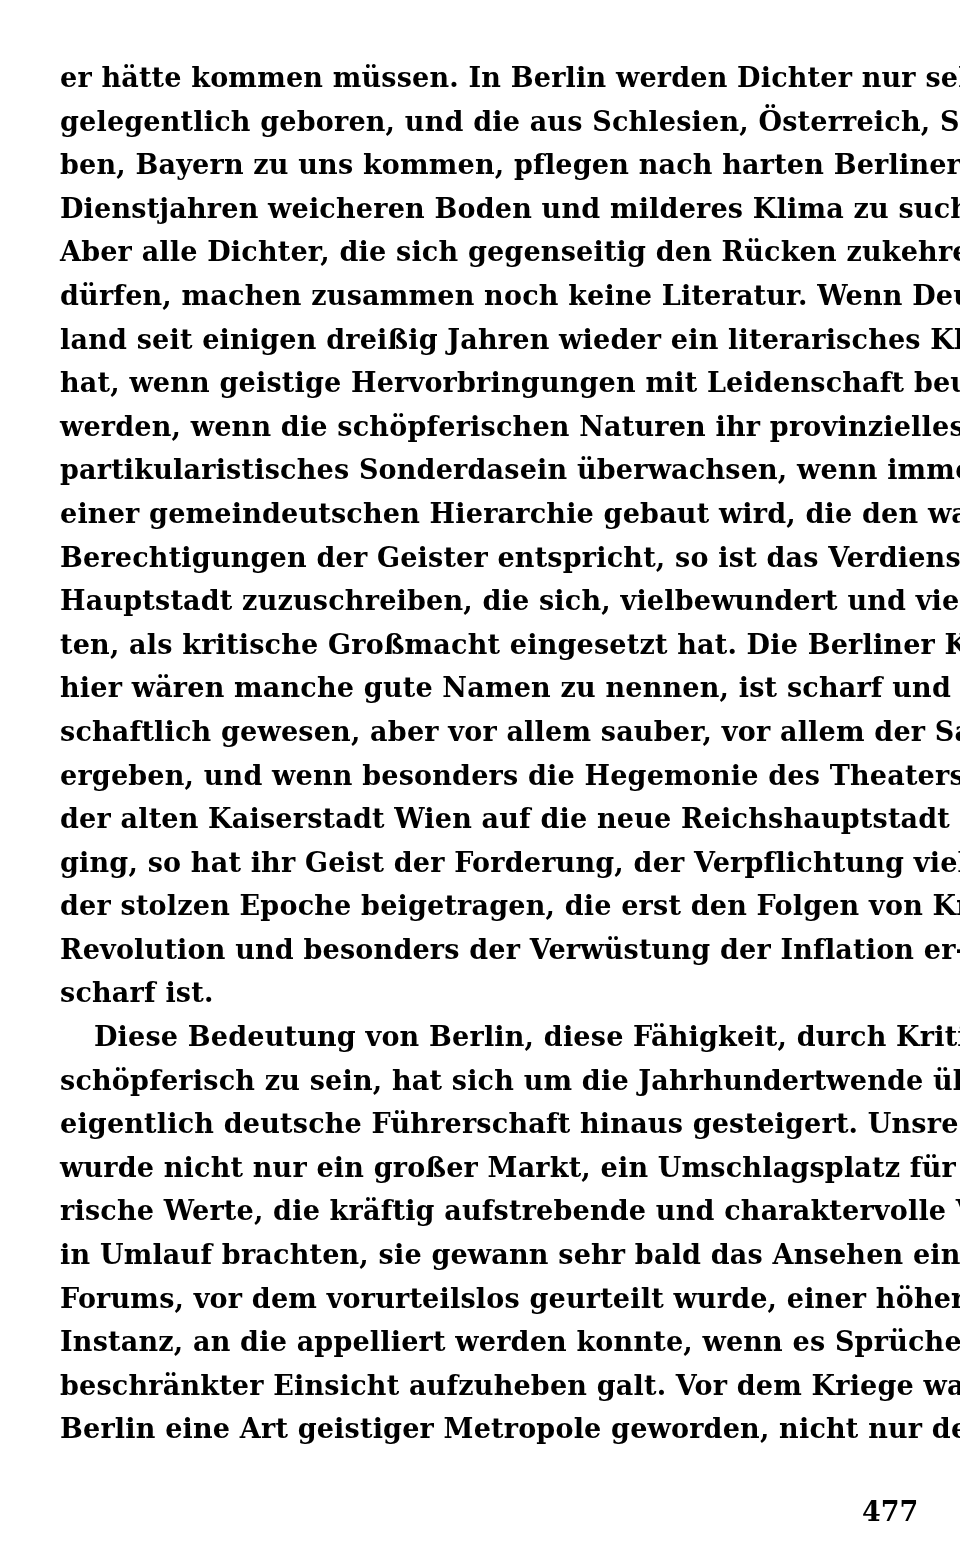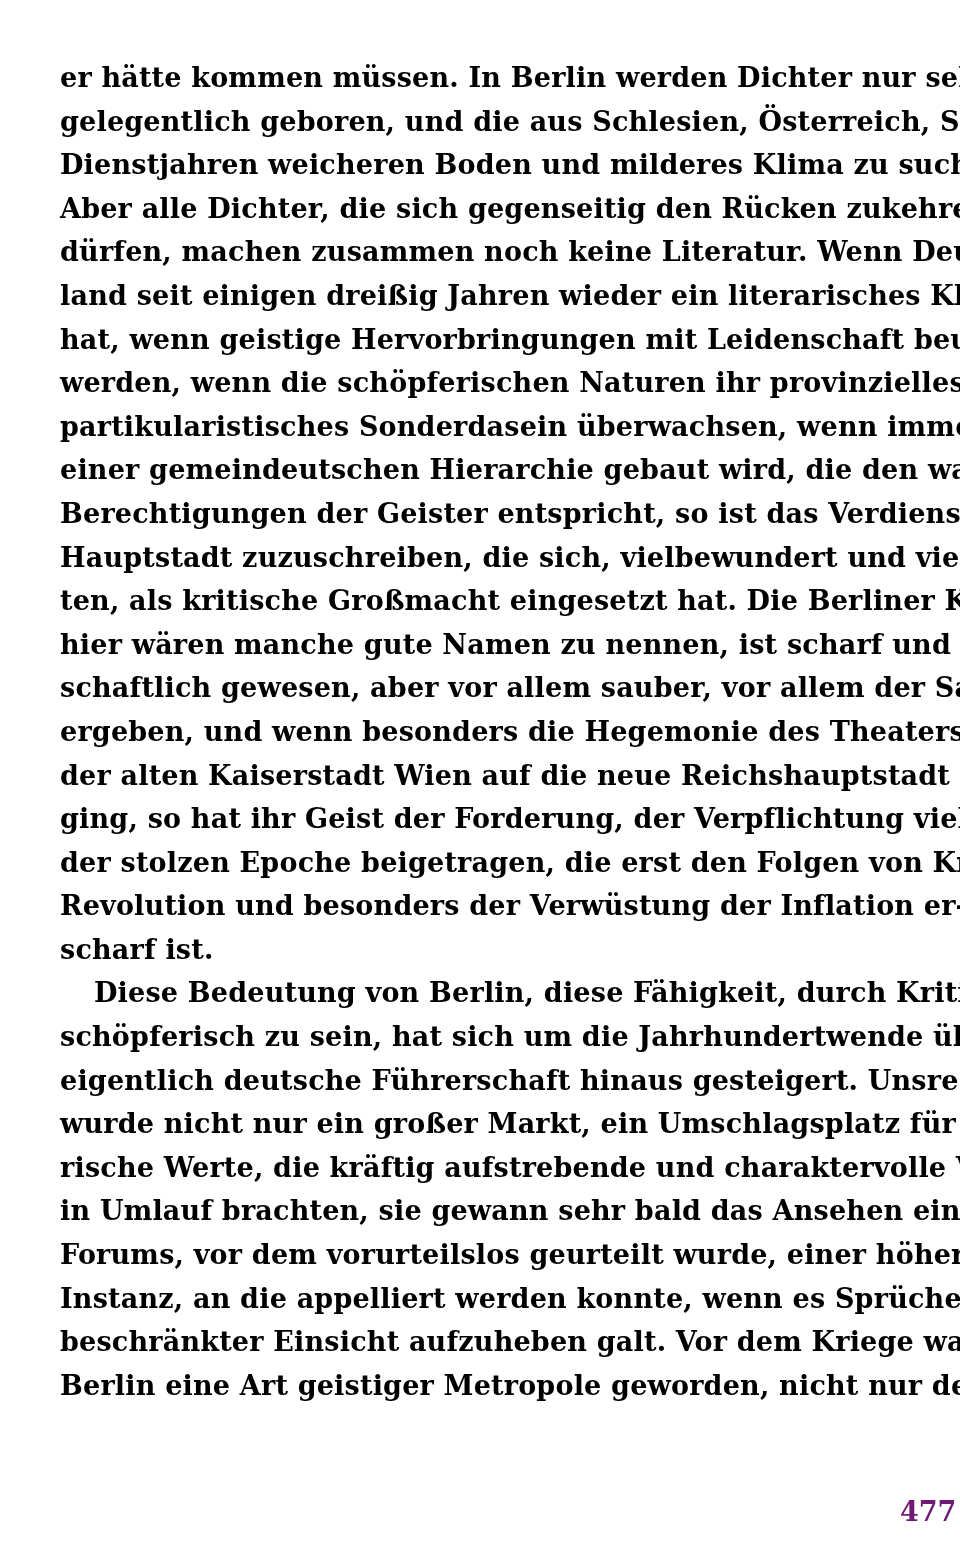--- a/index.html
+++ b/index.html
@@ -10,31 +10,32 @@
     font-size: 27px; line-height: 43.6px; color: #000;
     font-weight: bold; letter-spacing: 0.2px;
   }
   .line {
     display: block; white-space: nowrap; height: 43.6px;
     text-align: justify; text-align-last: justify;
   }
   .line.last { text-align-last: left; }
   .line.indent { padding-left: 34px; }
   .page-number {
-    position: absolute; left: 900px; top: 1496px;
-    font-family: "DejaVu Serif", serif; font-size: 27px; font-weight: bold; color: #701a75;
+    position: absolute; left: 862px; top: 1496px;
+    font-family: "DejaVu Serif", serif; font-size: 27px; font-weight: bold; color: #000000;
   }
 </style>
 </head>
 <body>
 
 <div class="page">
   <div>
     <span class="line">er hätte kommen müssen. In Berlin werden Dichter nur sehr</span>
     <span class="line">gelegentlich geboren, und die aus Schlesien, Österreich, Schwa-</span>
+    <span class="line">ben, Bayern zu uns kommen, pflegen nach harten Berliner</span>
     <span class="line">Dienstjahren weicheren Boden und milderes Klima zu suchen.</span>
     <span class="line">Aber alle Dichter, die sich gegenseitig den Rücken zukehren</span>
     <span class="line">dürfen, machen zusammen noch keine Literatur. Wenn Deutsch-</span>
     <span class="line">land seit einigen dreißig Jahren wieder ein literarisches Klima</span>
     <span class="line">hat, wenn geistige Hervorbringungen mit Leidenschaft beurteilt</span>
     <span class="line">werden, wenn die schöpferischen Naturen ihr provinzielles oder</span>
     <span class="line">partikularistisches Sonderdasein überwachsen, wenn immer an</span>
     <span class="line">einer gemeindeutschen Hierarchie gebaut wird, die den wahren</span>
     <span class="line">Berechtigungen der Geister entspricht, so ist das Verdienst der</span>
     <span class="line">Hauptstadt zuzuschreiben, die sich, vielbewundert und vielgeschol-</span>

